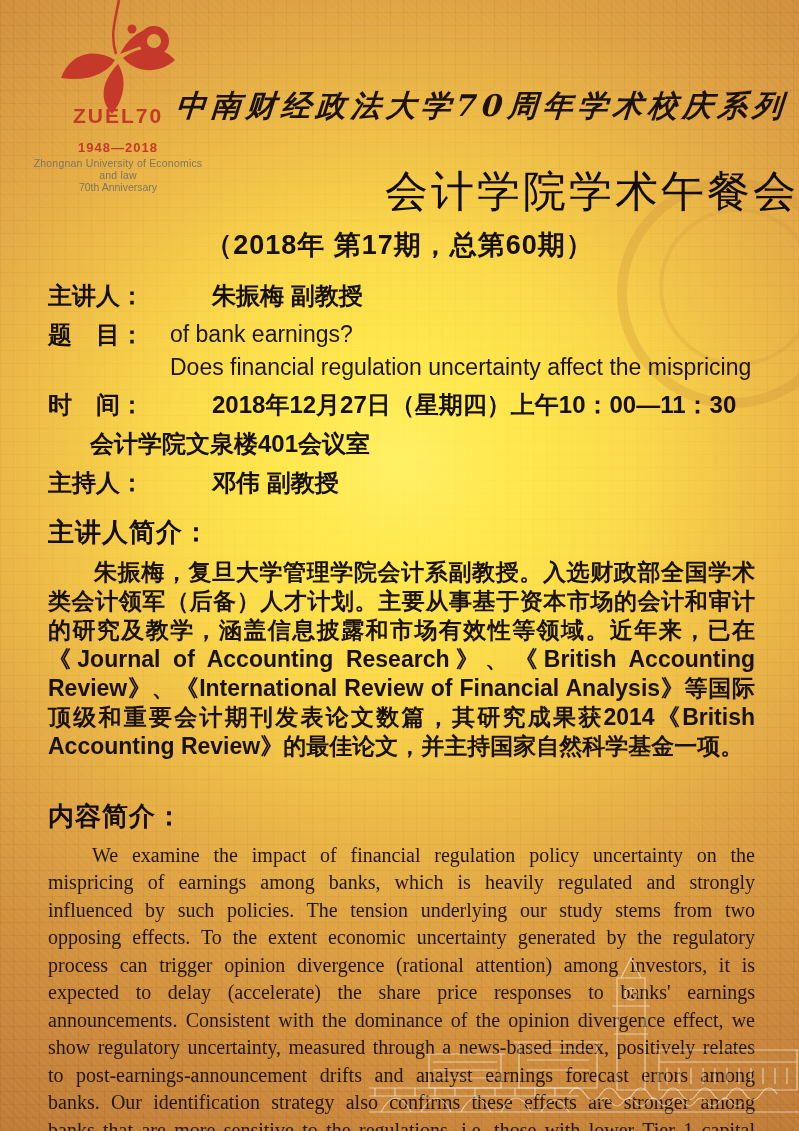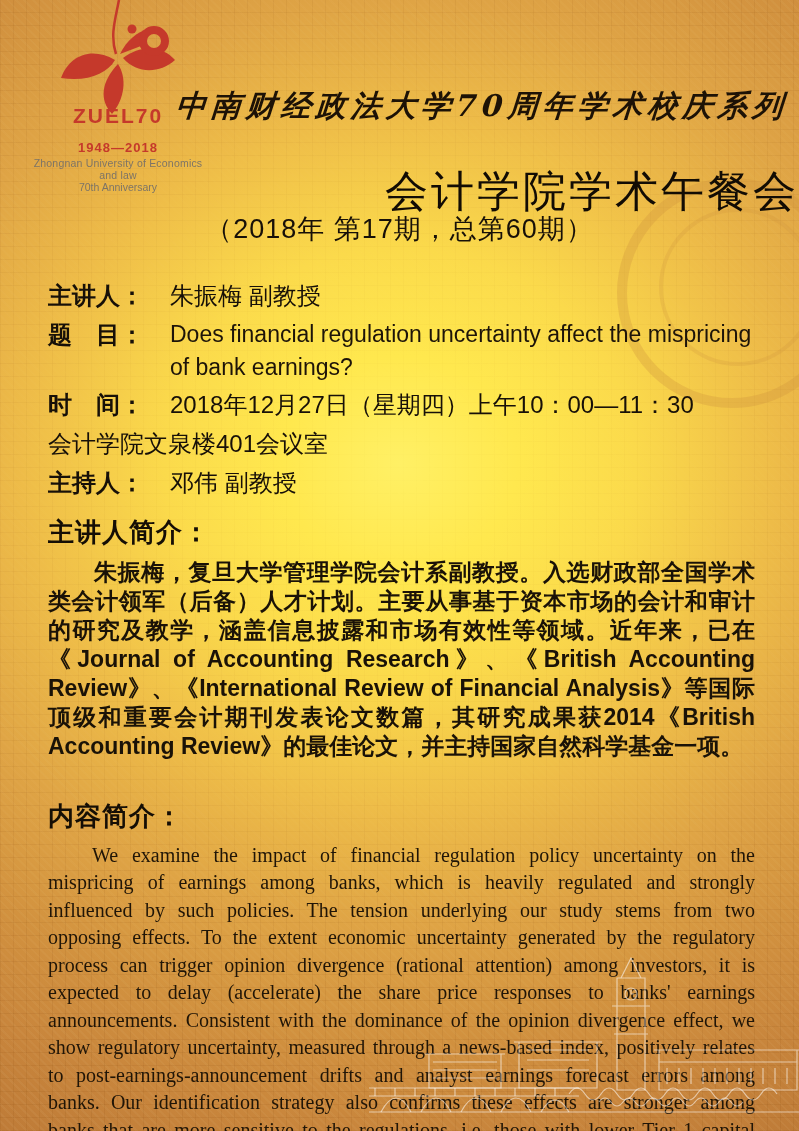--- a/index.html
+++ b/index.html
@@ -51,29 +51,29 @@
     position:absolute;left:176px;top:86px;width:600px;
     font-family:"DejaVu Serif", serif;font-style:italic;font-weight:bold;
     font-size:30px;letter-spacing:5px;color:#1d1206;
     transform:skewX(-4deg);white-space:nowrap;
   }
   .title{
     position:absolute;left:0;top:163px;width:799px;text-align:right;
     font-size:43px;font-weight:400;letter-spacing:3px;color:#120c04;
   }
   .subtitle{
-    position:absolute;left:0;top:211px;width:799px;text-align:center;
-    font-size:27px;font-weight:400;letter-spacing:1px;color:#171008;
+    position:absolute;left:0;top:227px;width:799px;text-align:center;
+    font-size:27px;font-weight:700;letter-spacing:1px;color:#171008;
   }
 
   
   .content{position:absolute;left:48px;top:279px;width:707px;}
   .drow{display:flex;margin-bottom:4px;font-size:24px;line-height:1.45;}
   .dlabel{flex:0 0 122px;font-weight:700;white-space:pre;color:#171008;}
-  .dvalue{font-weight:400;color:#171008;}
+  .dvalue{font-weight:700;color:#171008;margin-left:42px;}
   .dvalue-en{font-weight:500;color:#1d1409;font-size:23px;}
   .sec-heading{font-size:26px;font-weight:800;color:#150e05;margin:14px 0 8px 0;letter-spacing:1px;}
   .cn-para{
     font-size:23px;line-height:29px;font-weight:600;color:#1a1207;
     text-align:justify;text-indent:2em;margin:0;
   }
   .abstract-heading{margin-top:38px;}
   .en-para{
     font-family:"Liberation Serif", serif;
     font-size:20px;line-height:27.5px;color:#201507;
@@ -116,22 +116,22 @@
 
   <div class="content">
 
     <div class="drow">
       <span class="dlabel">主讲人：</span>
       <span class="dvalue">朱振梅 副教授</span>
     </div>
     <div class="drow">
       <span class="dlabel">题　目：</span>
       <span class="dvalue-en">
+        <div>of bank earnings?</div>
         <div>Does financial regulation uncertainty affect the mispricing</div>
-        <div>of bank earnings?</div>
       </span>
     </div>
     <div class="drow">
       <span class="dlabel">时　间：</span>
       <span class="dvalue">2018年12月27日（星期四）上午10：00—11：30</span>
     </div>
     <div class="drow">
       <span class="dvalue">会计学院文泉楼401会议室</span>
     </div>
     <div class="drow">

